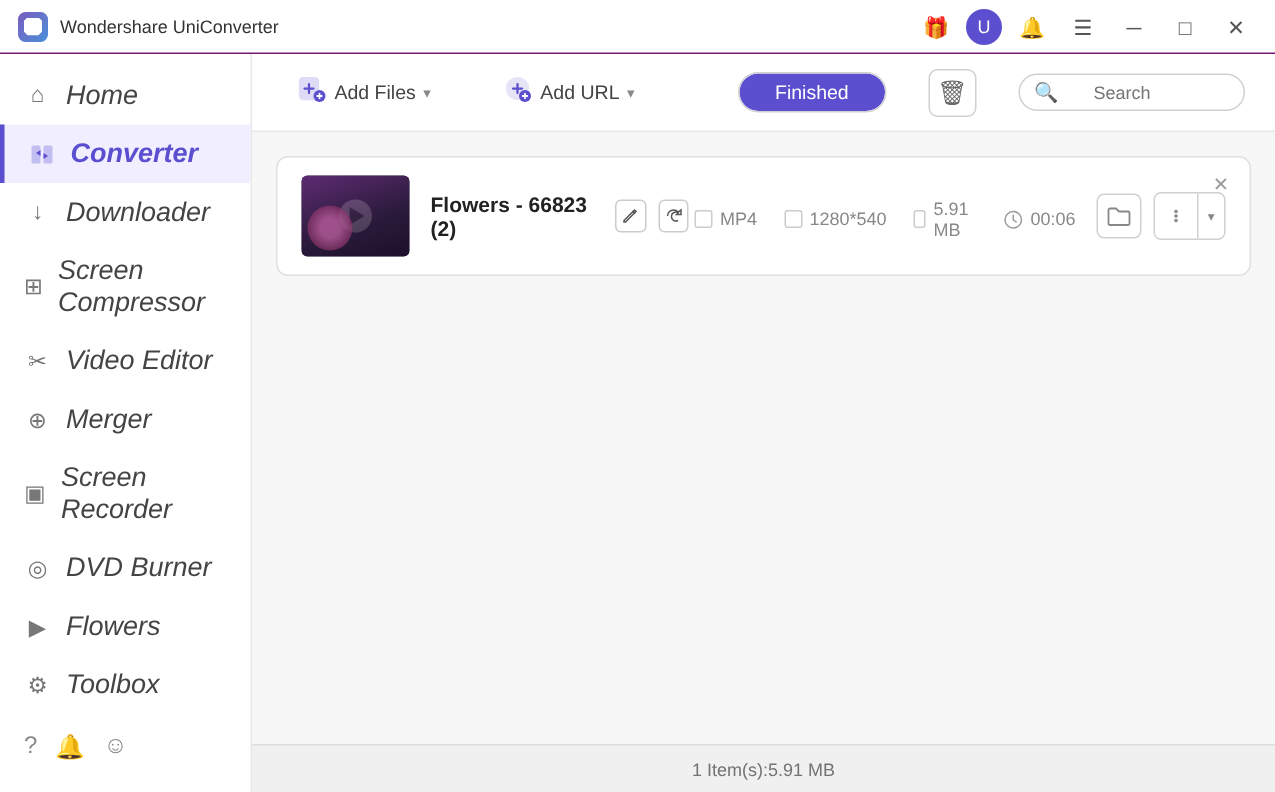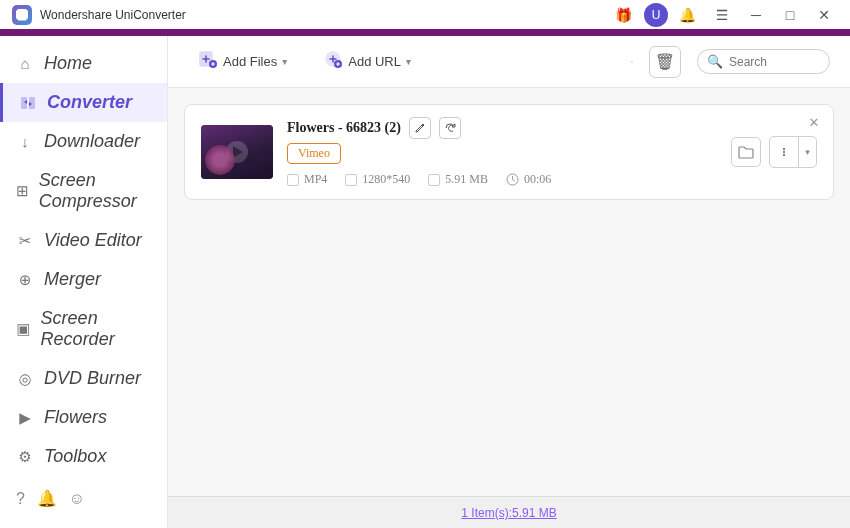--- a/index.html
+++ b/index.html
@@ -13,21 +13,21 @@
       flex-direction: column;
     }
 
     
     .titlebar {
       height: 36px;
       background: #ffffff;
       display: flex;
       align-items: center;
       padding: 0 12px;
-      border-bottom: 7px solid #701a75;
+      border-bottom: 1px solid #701a75;
       justify-content: space-between;
       flex-shrink: 0;
     }
     .titlebar-left {
       display: flex;
       align-items: center;
       gap: 8px;
     }
     .app-icon {
       width: 20px;
@@ -141,21 +141,21 @@
       overflow: hidden;
     }
 
     
     .toolbar {
       height: 52px;
       background: #ffffff;
       display: flex;
       align-items: center;
       padding: 0 20px;
-      gap: 16px;
+      gap: 28px;
       border-bottom: 1px solid #e8e8e8;
       flex-shrink: 0;
     }
     .toolbar-btn {
       display: flex;
       align-items: center;
       gap: 5px;
       padding: 6px 10px;
       border: none;
       background: none;
@@ -201,20 +201,21 @@
       background: white;
     }
     .search-icon { font-size: 13px; color: #999; }
     .search-input {
       border: none;
       outline: none;
       font-size: 12px;
       color: #0c4a6e;
       width: 90px;
       background: transparent;
+      margin-left: 18px;
     }
 
     .delete-btn {
       width: 32px;
       height: 32px;
       border: 1px solid #d0d0d0;
       border-radius: 6px;
       background: white;
       display: flex;
       align-items: center;
@@ -283,23 +284,21 @@
       bottom: 4px; left: 4px;
       width: 30px; height: 30px;
       border-radius: 50%;
       background: radial-gradient(circle, #cc66aa 30%, #883366 70%, transparent 100%);
       opacity: 0.7;
     }
 
     .file-info {
       flex: 1;
       display: flex;
-      flex-direction: column;
       gap: 4px;
-      font-family: Liberation Serif, serif;
     }
     .file-name-row {
       display: flex;
       align-items: center;
       gap: 8px;
     }
     .file-name {
       font-size: 14px;
       font-weight: 600;
       color: #222;
@@ -410,23 +409,22 @@
 
     
     .status-bar {
       height: 32px;
       background: #f0f0f0;
       border-top: 1px solid #ddd;
       display: flex;
       align-items: center;
       justify-content: center;
       font-size: 12px;
-      color: #8b5cf6;
+      color: #737373;
       flex-shrink: 0;
-      text-decoration: underline;
     }
   </style>
 </head>
 <body>
 
 <div class="titlebar">
   <div class="titlebar-left">
     <div class="app-icon">
       <div class="app-icon-inner"></div>
     </div>
@@ -524,20 +522,21 @@
             <path d="M7 10h6M10 7v6" stroke="#5b4fcf" stroke-width="1.5" stroke-linecap="round"></path>
             <circle cx="15" cy="15" r="4" fill="#5b4fcf"></circle>
             <path d="M13.5 15h3M15 13.5v3" stroke="white" stroke-width="1.2" stroke-linecap="round"></path>
           </svg>
         </span>
         <span>Add URL</span>
         <span class="toolbar-btn-arrow">▾</span>
       </button>
 
       <div class="tabs-container">
+        <button class="tab-btn active">Finished</button>
       </div>
 
       <div class="delete-btn">🗑</div>
 
       <div class="search-box">
         <span class="search-icon">🔍</span>
         <input class="search-input" type="text" placeholder="Search" style="">
       </div>
     </div>
 
@@ -561,23 +560,20 @@
                 <path d="M8 3l1-1 1 1-1 1L8 3z" stroke="#555" stroke-width="1"></path>
               </svg>
             </div>
             <div class="file-action-icon">
               <svg width="12" height="12" viewBox="0 0 12 12" fill="none">
                 <path d="M2 6a4 4 0 0 1 4-4 4 4 0 0 1 3 1.4L11 2v3H8l1.2-1.2A3 3 0 1 0 9 9" stroke="#555" stroke-width="1" fill="none"></path>
               </svg>
             </div>
           </div>
 
-          <div>
-            <span class="vimeo-tag">Vimeo</span>
-          </div>
 
           <div class="file-meta">
             <div class="meta-item">
               <div class="meta-checkbox"></div>
               <span>MP4</span>
             </div>
             <div class="meta-item">
               <div class="meta-checkbox"></div>
               <span>1280*540</span>
             </div>

